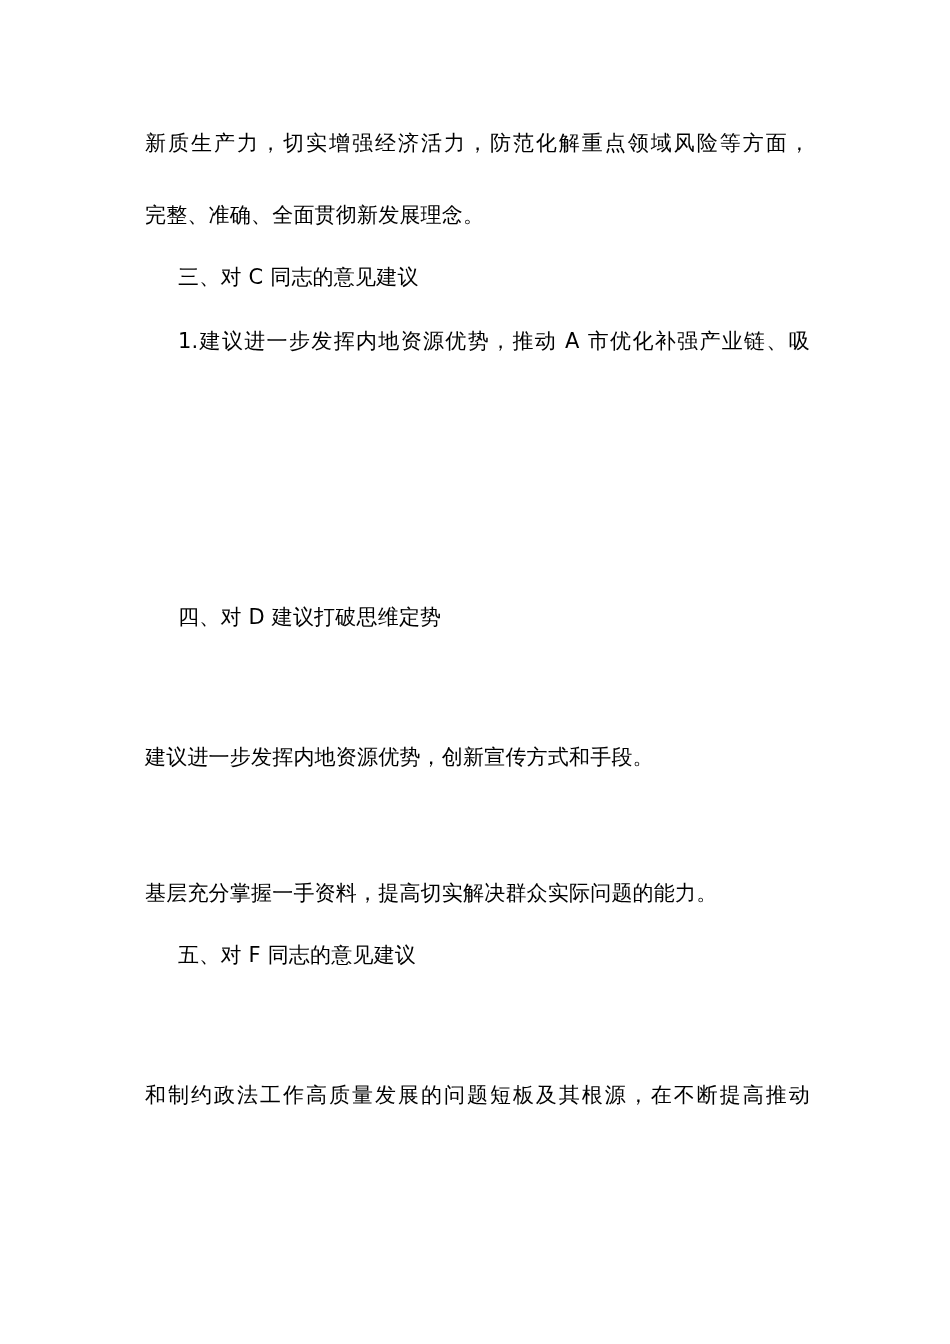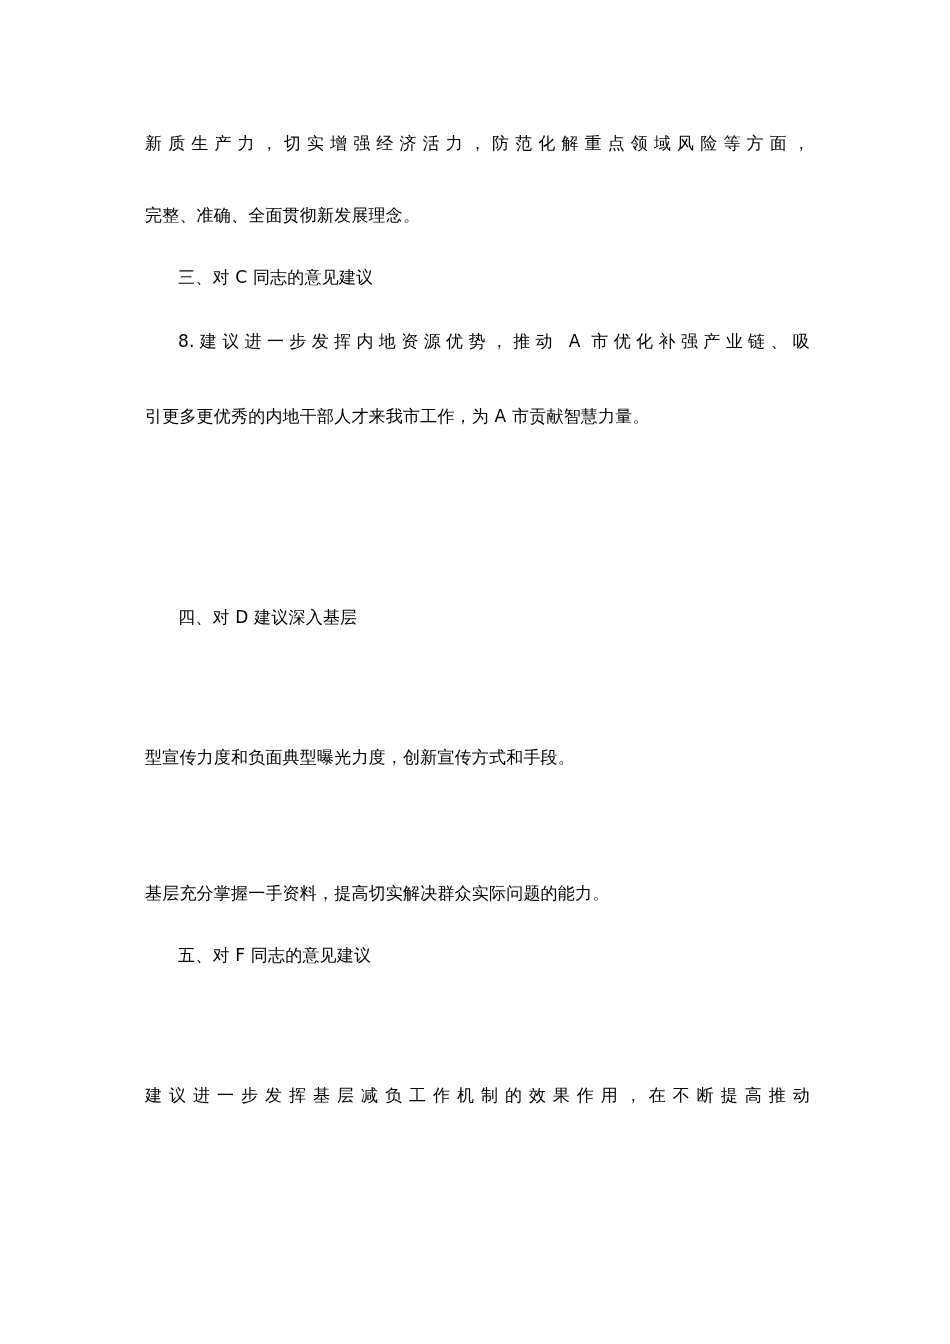--- a/index.html
+++ b/index.html
@@ -1,30 +1,29 @@
 <!DOCTYPE html>
 <html><head>
 <meta charset="utf-8">
 <style>
   html, body { margin: 0; padding: 0; background: #ffffff; }
   body { width: 950px; height: 1344px; position: relative; overflow: hidden;
          font-family: "DejaVu Sans", "Liberation Sans", sans-serif; color: #000; }
   .page { position: absolute; left: 0; top: 0; width: 950px; height: 1344px; }
-  .line { position: absolute; left: 145px; width: 665px; font-size: 17px;
+  .line { position: absolute; left: 145px; width: 665px; font-size: 21px;
           line-height: 28px; white-space: nowrap; letter-spacing: 0.2px; }
   .line.indent { left: 178px; width: 632px; }
   .line.justify { text-align: justify; text-align-last: justify; white-space: normal; }
 </style>
 </head>
 <body>
 
 <div class="page">
   <div class="line justify" style="top:129px">新质生产力，切实增强经济活力，防范化解重点领域风险等方面，</div>
   <div class="line" style="top:201px">完整、准确、全面贯彻新发展理念。</div>
   <div class="line indent" style="top:263px">三、对 C 同志的意见建议</div>
-  <div class="line indent justify" style="top:327px">8.建议进一步发挥内地资源优势，推动 A 市优化补强产业链、吸</div>
-  <div class="line" style="top:402px">引更多更优秀的内地干部人才来我市工作，为 A 市贡献智慧力量。</div>
-  <div class="line indent" style="top:603px">四、对 D 建议深入基层</div>
-  <div class="line" style="top:743px">型宣传力度和负面典型曝光力度，创新宣传方式和手段。</div>
+  <div class="line indent justify" style="top:327px">1.建议进一步发挥内地资源优势，推动 A 市优化补强产业链、吸</div>
+  <div class="line indent" style="top:603px">四、对 D 建议打破思维定势</div>
+  <div class="line" style="top:743px">建议进一步发挥内地资源优势，创新宣传方式和手段。</div>
   <div class="line" style="top:879px">基层充分掌握一手资料，提高切实解决群众实际问题的能力。</div>
   <div class="line indent" style="top:941px">五、对 F 同志的意见建议</div>
-  <div class="line justify" style="top:1081px">建议进一步发挥基层减负工作机制的效果作用，在不断提高推动</div>
+  <div class="line justify" style="top:1081px">和制约政法工作高质量发展的问题短板及其根源，在不断提高推动</div>
 </div>
 
 </body></html>

